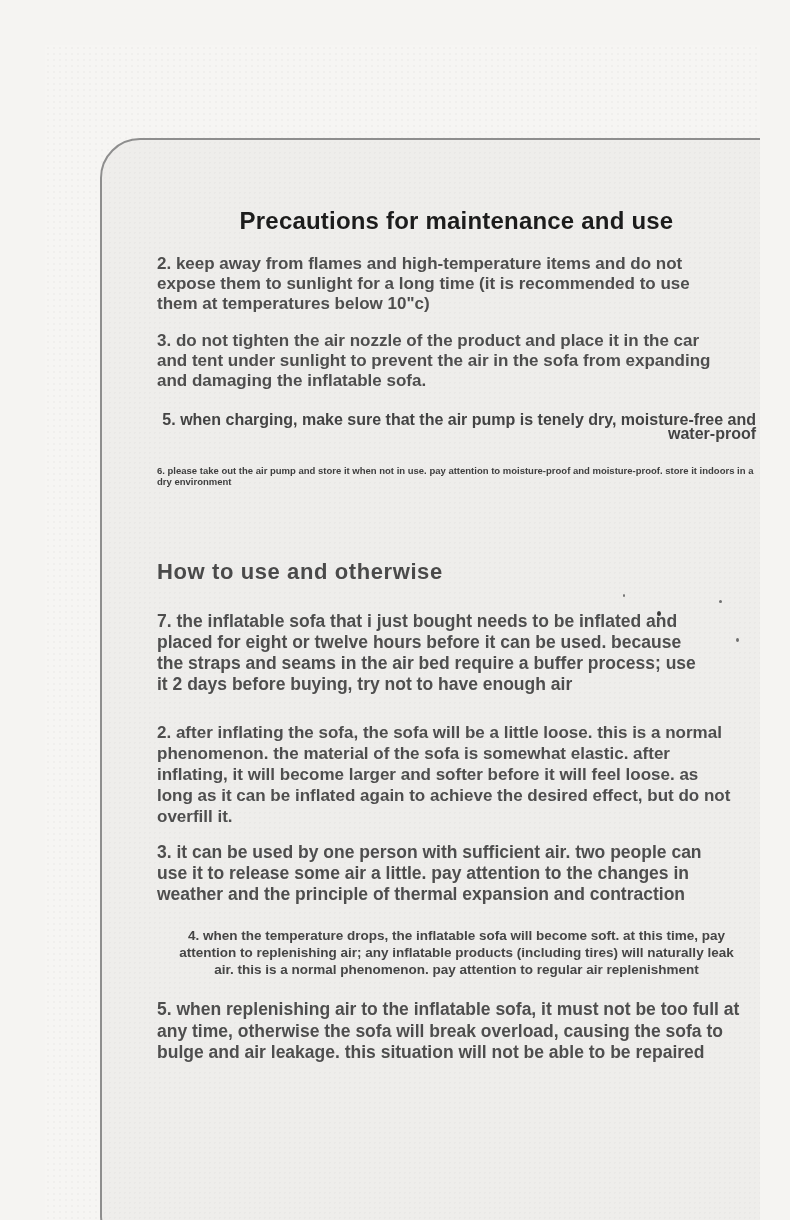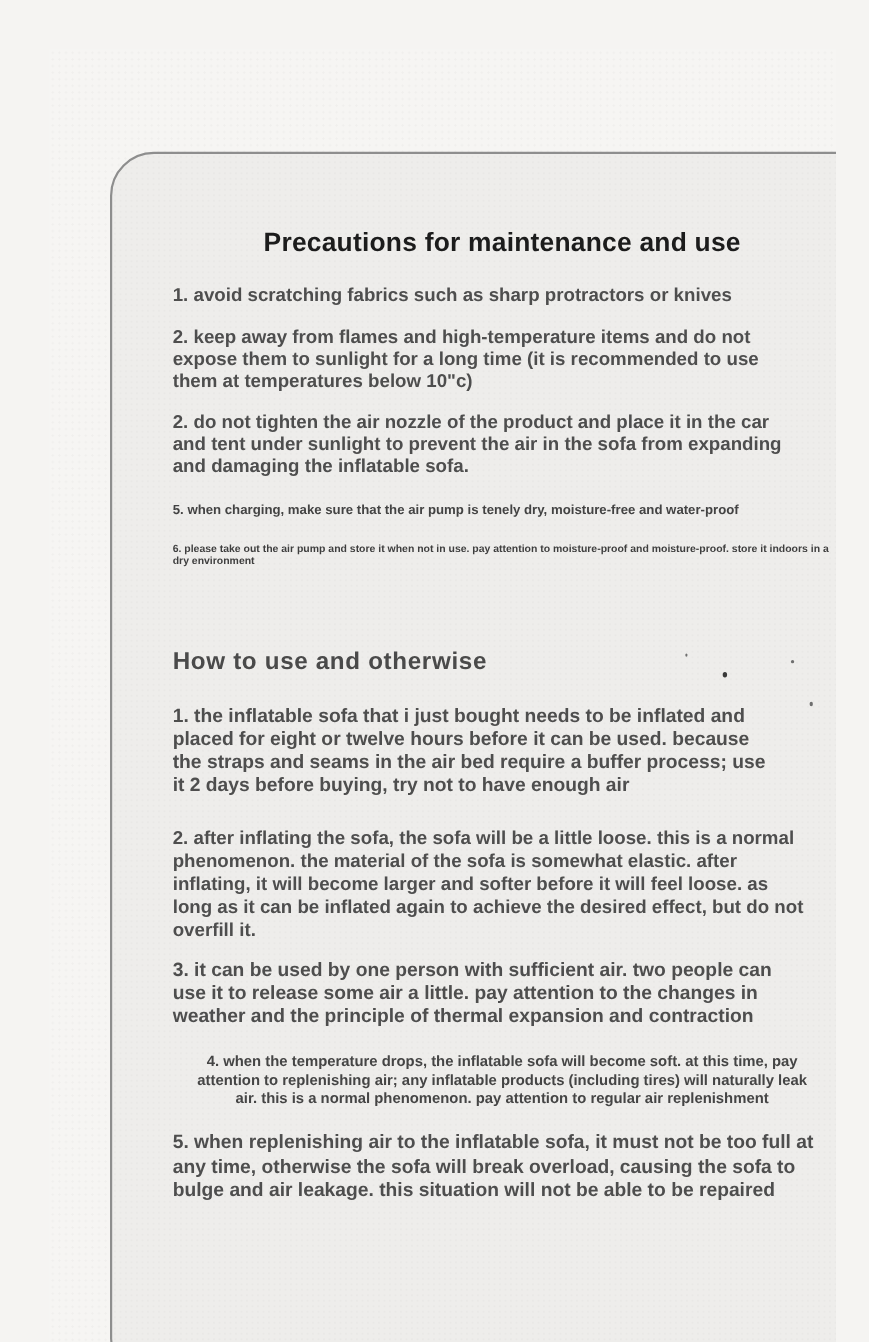--- a/index.html
+++ b/index.html
@@ -63,21 +63,21 @@
     font-weight: bold;
     color: #4e4e4e;
     white-space: pre-line;
   }
 
   
   .i-s1-1 { margin-top: 23px; font-size: 17px; line-height: 20px; }
   .i-s1-2 { margin-top: 18px; font-size: 17px; line-height: 20px; }
   .i-s1-3 { margin-top: 16px; font-size: 20px; line-height: 23px; }
   .i-s1-4 { margin-top: 17px; font-size: 17px; line-height: 20px; }
-  .i-s1-5 { margin-top: 22px; font-size: 12px; line-height: 14px; color: #434343; }
+  .i-s1-5 { margin-top: 22px; font-size: 16px; line-height: 14px; color: #434343; text-align: right; }
   .i-s1-6 { margin-top: 24px; font-size: 9.5px; line-height: 11px; color: #3e3e3e; }
 
   
   .i-s2-1 { margin-top: 26px; font-size: 17.5px; line-height: 21px; }
   .i-s2-2 { margin-top: 27px; font-size: 17px; line-height: 21px; }
   .i-s2-3 { margin-top: 9px;  font-size: 17.5px; line-height: 21px; }
   .i-s2-4 { margin-top: 22px; font-size: 13.5px; line-height: 17px; color: #454545; text-align: center; }
   .i-s2-5 { margin-top: 21px; font-size: 17.5px; line-height: 21.5px; }
 
   .stray-mark {
@@ -104,35 +104,34 @@
 <body>
 
 <div class="screen">
 
   <div class="card">
 
     <div class="doc-title">Precautions for maintenance and use</div>
 
     <div>
 
-      <p class="item i-s1-1">1. avoid scratching fabrics such as sharp protractors or knives</p>
       <p class="item i-s1-2">2. keep away from flames and high-temperature items and do not
 expose them to sunlight for a long time (it is recommended to use
 them at temperatures below 10"c)</p>
-      <p class="item i-s1-4">2. do not tighten the air nozzle of the product and place it in the car
+      <p class="item i-s1-4">3. do not tighten the air nozzle of the product and place it in the car
 and tent under sunlight to prevent the air in the sofa from expanding
 and damaging the inflatable sofa.</p>
       <p class="item i-s1-5">5. when charging, make sure that the air pump is tenely dry, moisture-free and water-proof</p>
       <p class="item i-s1-6">6. please take out the air pump and store it when not in use. pay attention to moisture-proof and moisture-proof. store it indoors in a dry environment</p>
     </div>
 
     <div>
       <div class="section-heading-2">How to use and otherwise</div>
 
-      <p class="item i-s2-1">1. the inflatable sofa that i just bought needs to be inflated and
+      <p class="item i-s2-1">7. the inflatable sofa that i just bought needs to be inflated and
 placed for eight or twelve hours before it can be used. because
 the straps and seams in the air bed require a buffer process; use
 it 2 days before buying, try not to have enough air</p>
       <p class="item i-s2-2">2. after inflating the sofa, the sofa will be a little loose. this is a normal
 phenomenon. the material of the sofa is somewhat elastic. after
 inflating, it will become larger and softer before it will feel loose. as
 long as it can be inflated again to achieve the desired effect, but do not
 overfill it.</p>
       <p class="item i-s2-3">3. it can be used by one person with sufficient air. two people can
 use it to release some air a little. pay attention to the changes in

